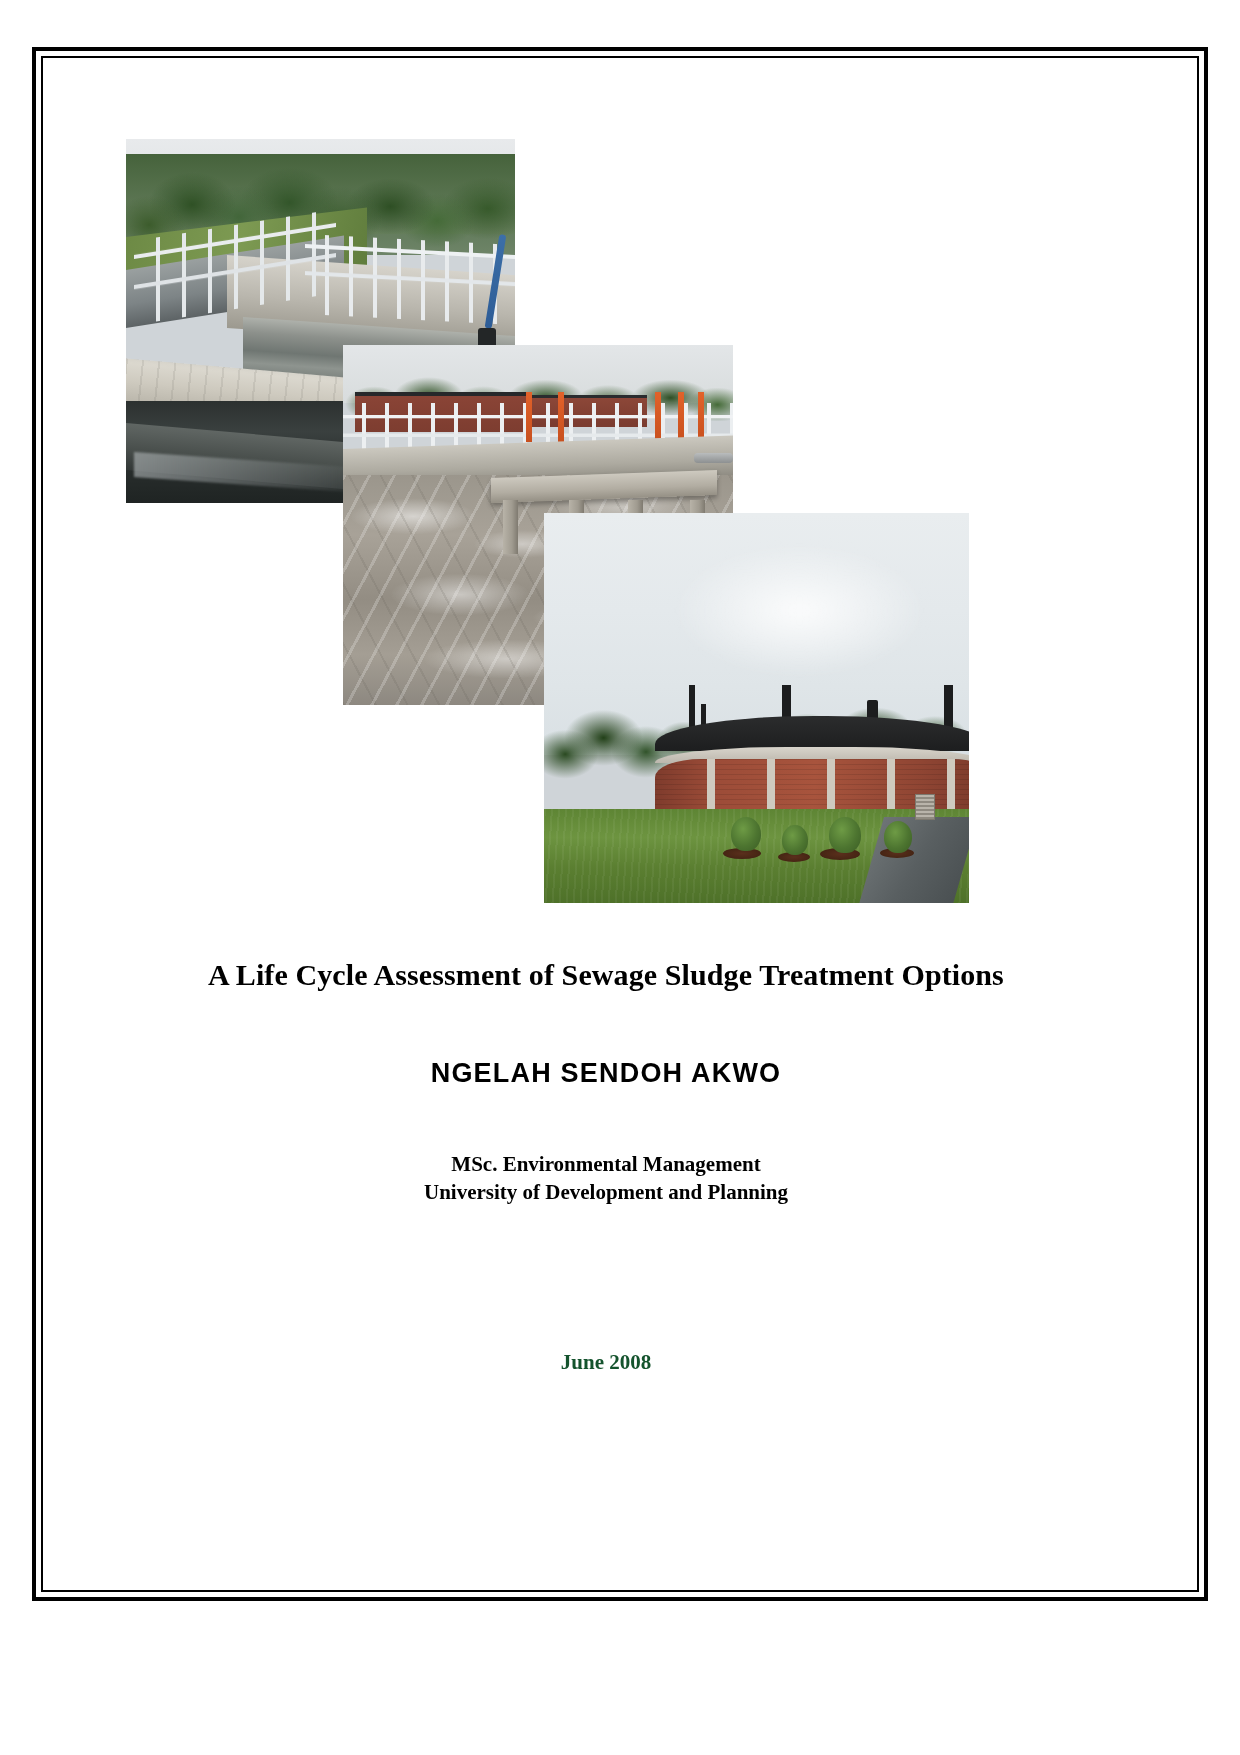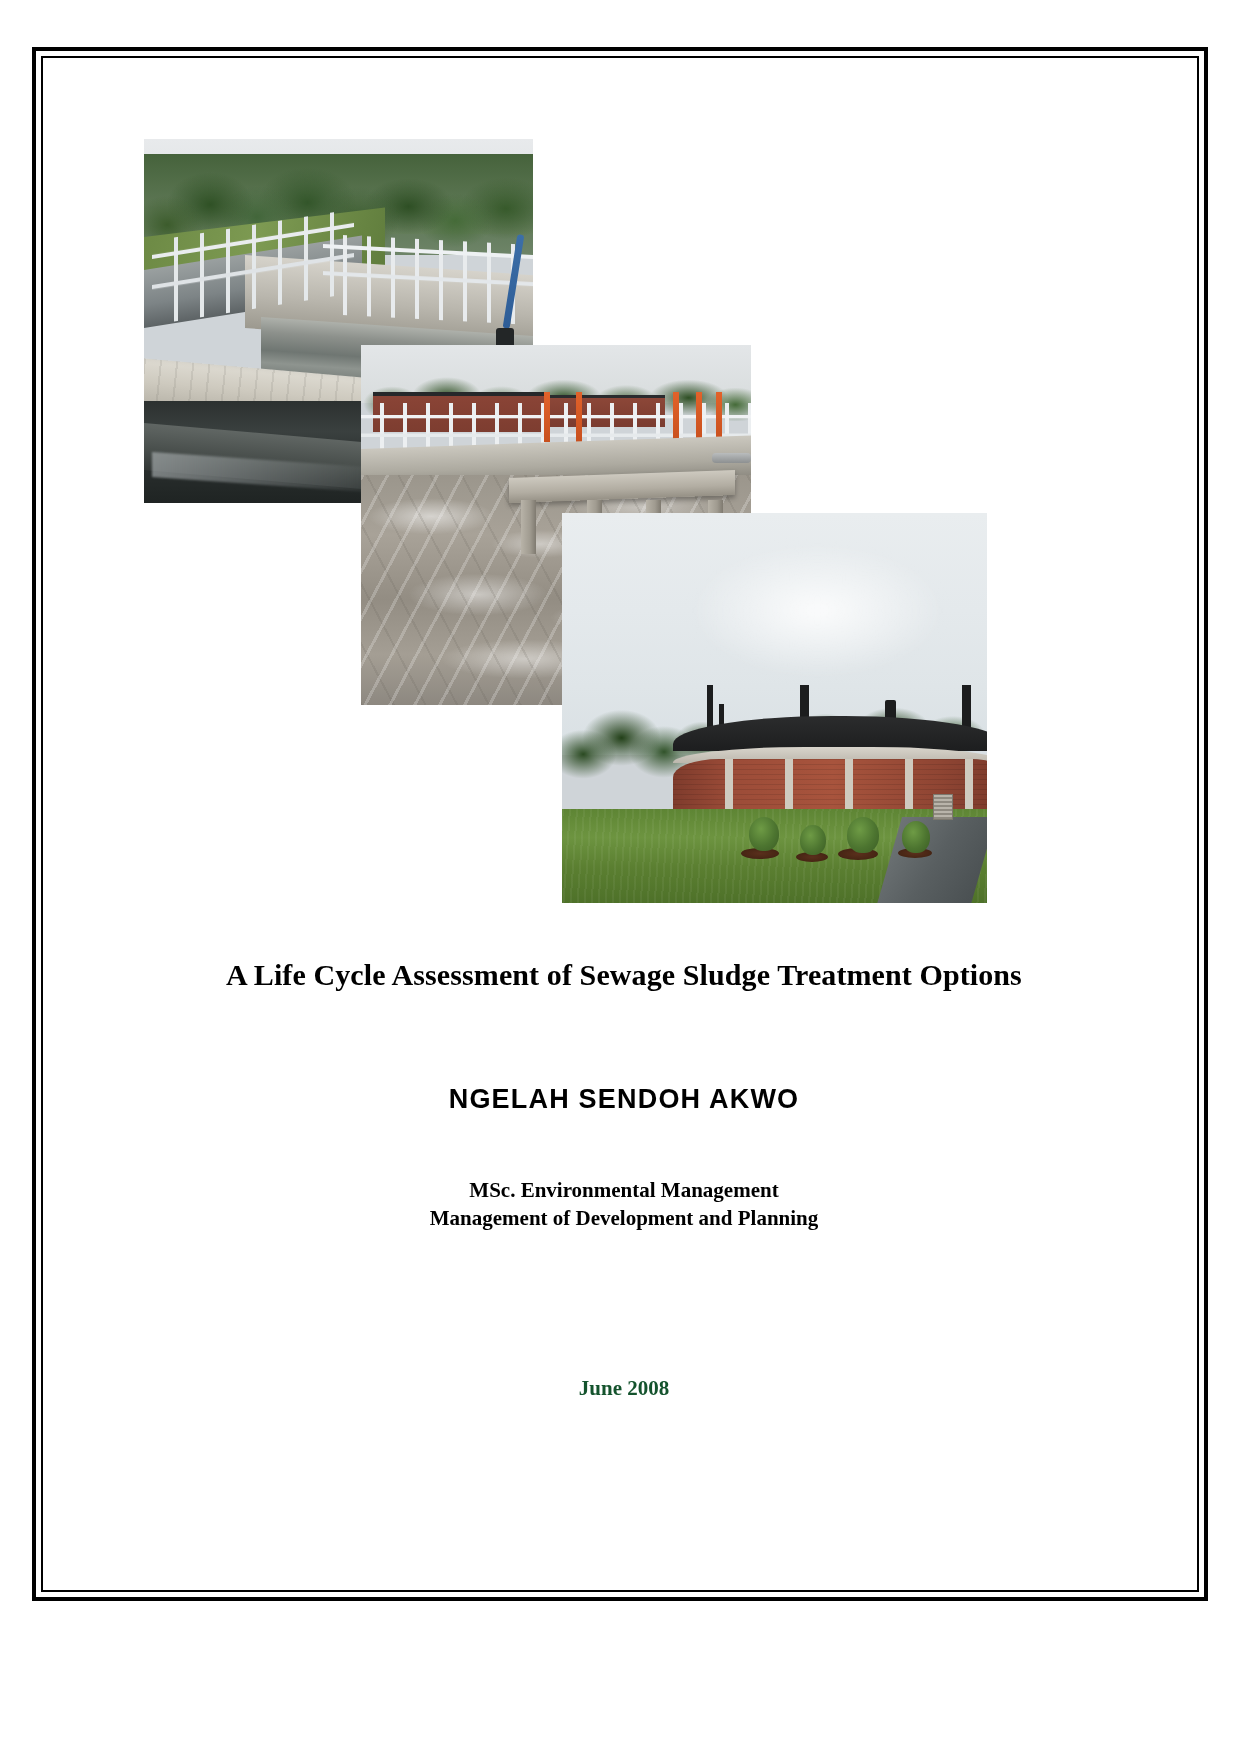--- a/index.html
+++ b/index.html
@@ -31,21 +31,21 @@
     top: 5px;
     right: 5px;
     bottom: 5px;
     border: 2px solid #000;
     box-sizing: border-box;
   }
 
   
   #content {
     position: absolute;
-    left: 48px;
+    left: 30px;
     top: 58px;
     width: 1152px;
     height: 1532px;
   }
 
   
   .photo {
     position: absolute;
     overflow: hidden;
     background: #cfd4d8;
@@ -371,21 +371,21 @@
     color: #000;
     letter-spacing: 0.1px;
     margin: 0;
   }
   #author-name {
     font-family: "Liberation Sans", sans-serif;
     font-weight: bold;
     font-size: 27px;
     letter-spacing: 1.2px;
     color: #000;
-    margin: 92px 0 0 0;
+    margin: 66px 0 0 0;
     text-align: center;
   }
   #affiliation {
     font-family: "Liberation Serif", serif;
     font-weight: bold;
     font-size: 21px;
     line-height: 1.33;
     color: #000;
     margin: 62px 0 0 0;
   }
@@ -474,19 +474,19 @@
   </div>
 
   <div id="title-block">
 
     <h1 id="doc-title">A Life Cycle Assessment of Sewage Sludge Treatment Options</h1>
 
     <div id="author-name">NGELAH SENDOH AKWO</div>
 
     <div id="affiliation">
       <div>MSc. Environmental Management</div>
-      <div>Management of Development and Planning</div>
+      <div>University of Development and Planning</div>
     </div>
 
     <div id="doc-date">June 2008</div>
   </div>
 
 </div>
 
 </body></html>

